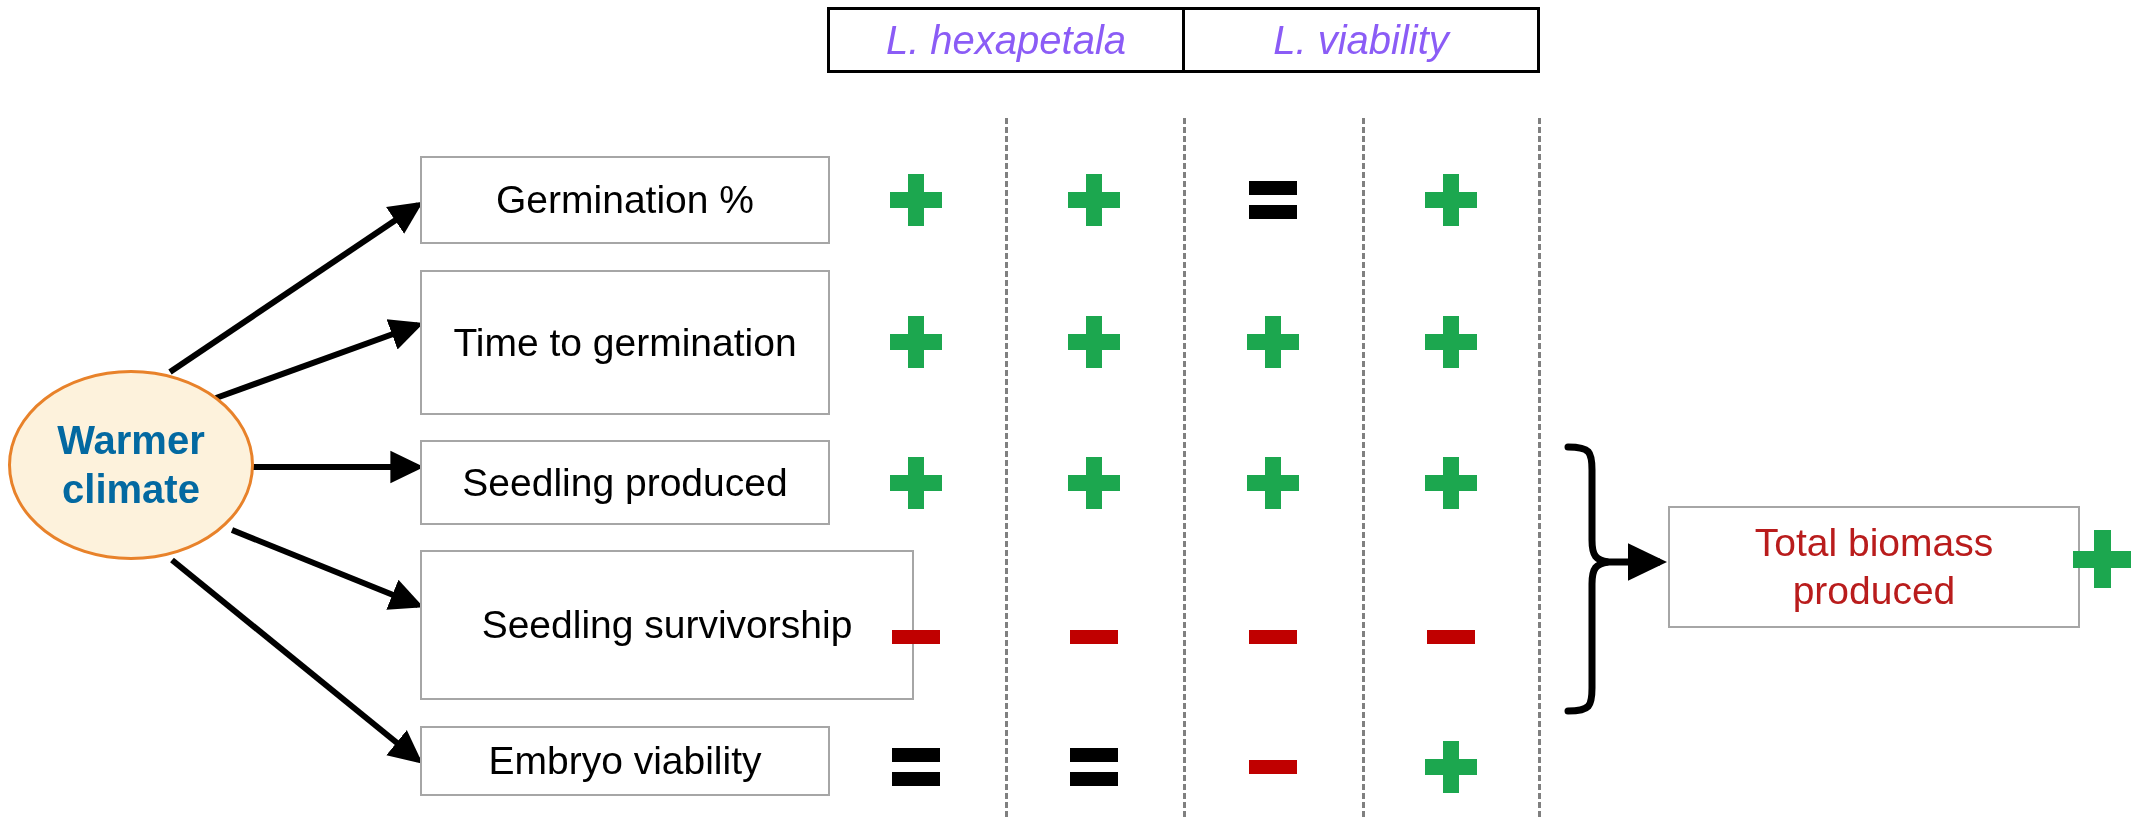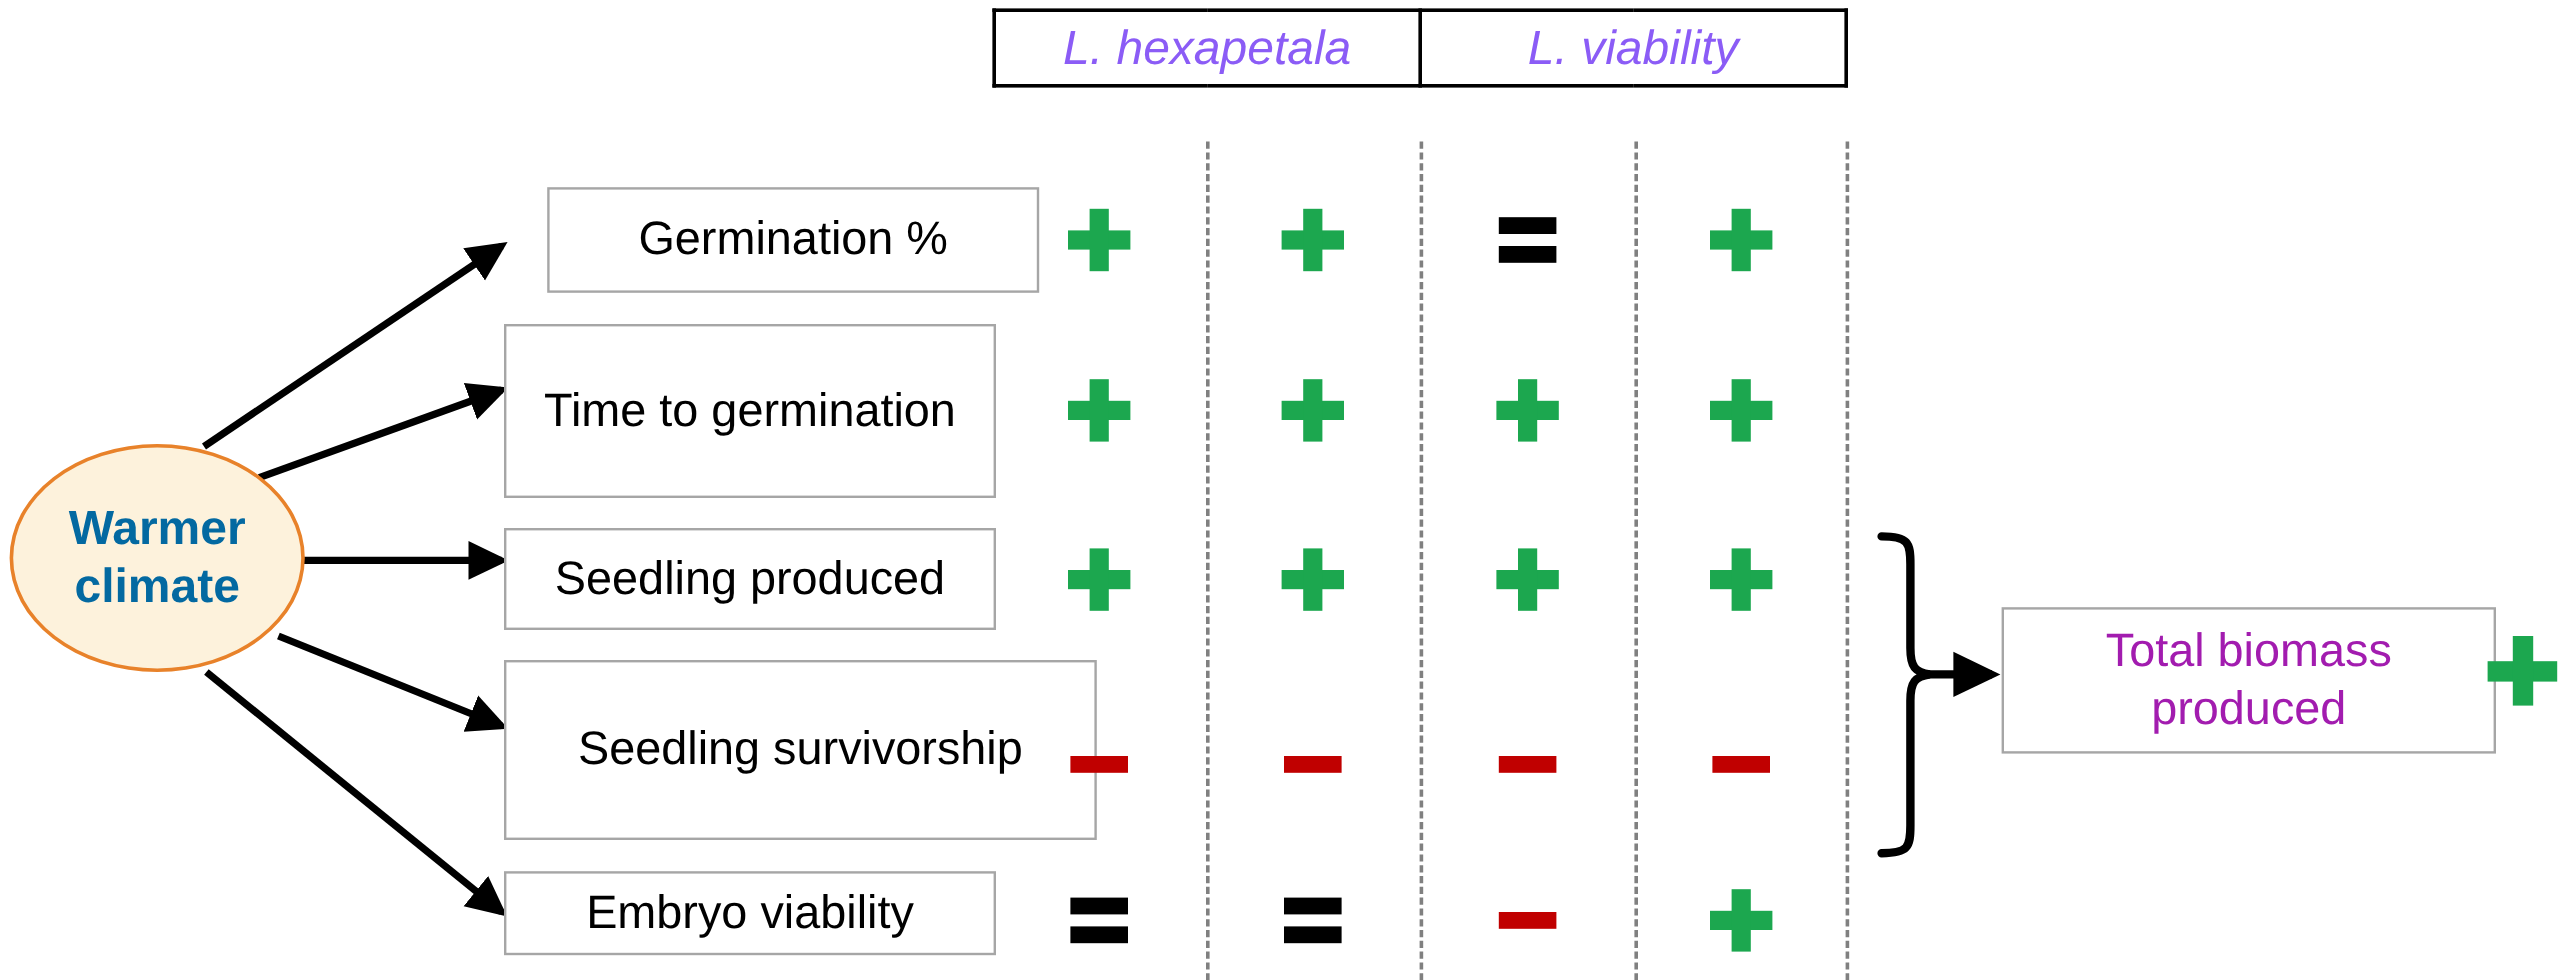--- a/index.html
+++ b/index.html
@@ -66,21 +66,21 @@
     box-sizing: border-box;
     background: #fff;
     border: 2px solid #A6A6A6;
     display: flex;
     align-items: center;
     justify-content: center;
     text-align: center;
   }
   #outcome-box .lbl {
     font-size: 39px;
-    color: #a21caf;
+    color: #b91c1c;
     line-height: 1.22;
   }
 
   
   #results-table {
     position: absolute;
     left: 827px;
     top: 7px;
     width: 713px;
     border-collapse: collapse;
@@ -195,21 +195,21 @@
              L 1592 688
              C 1592 706 1590 711 1568 711" fill="none" stroke="#000" stroke-width="7" stroke-linecap="round"></path>
 
     <line x1="1604" y1="562" x2="1660" y2="562" stroke="#000" stroke-width="7" fill="none" marker-end="url(#arrowhead)"></line>
   </svg>
 
   <div id="source-ellipse">
     <span class="lbl">Warmer climate</span>
   </div>
 
-  <div class="trait-box" style="left:420px; top:156px; width:410px; height:88px;margin-left:36px;">
+  <div class="trait-box" style="left:420px; top:156px; width:410px; height:88px;">
     <span class="lbl">Germination %</span>
   </div>
 
   <div class="trait-box" style="left:420px; top:270px; width:410px; height:145px;">
     <span class="lbl">Time to germination</span>
   </div>
 
   <div class="trait-box" style="left:420px; top:440px; width:410px; height:85px;">
     <span class="lbl">Seedling produced</span>
   </div>

